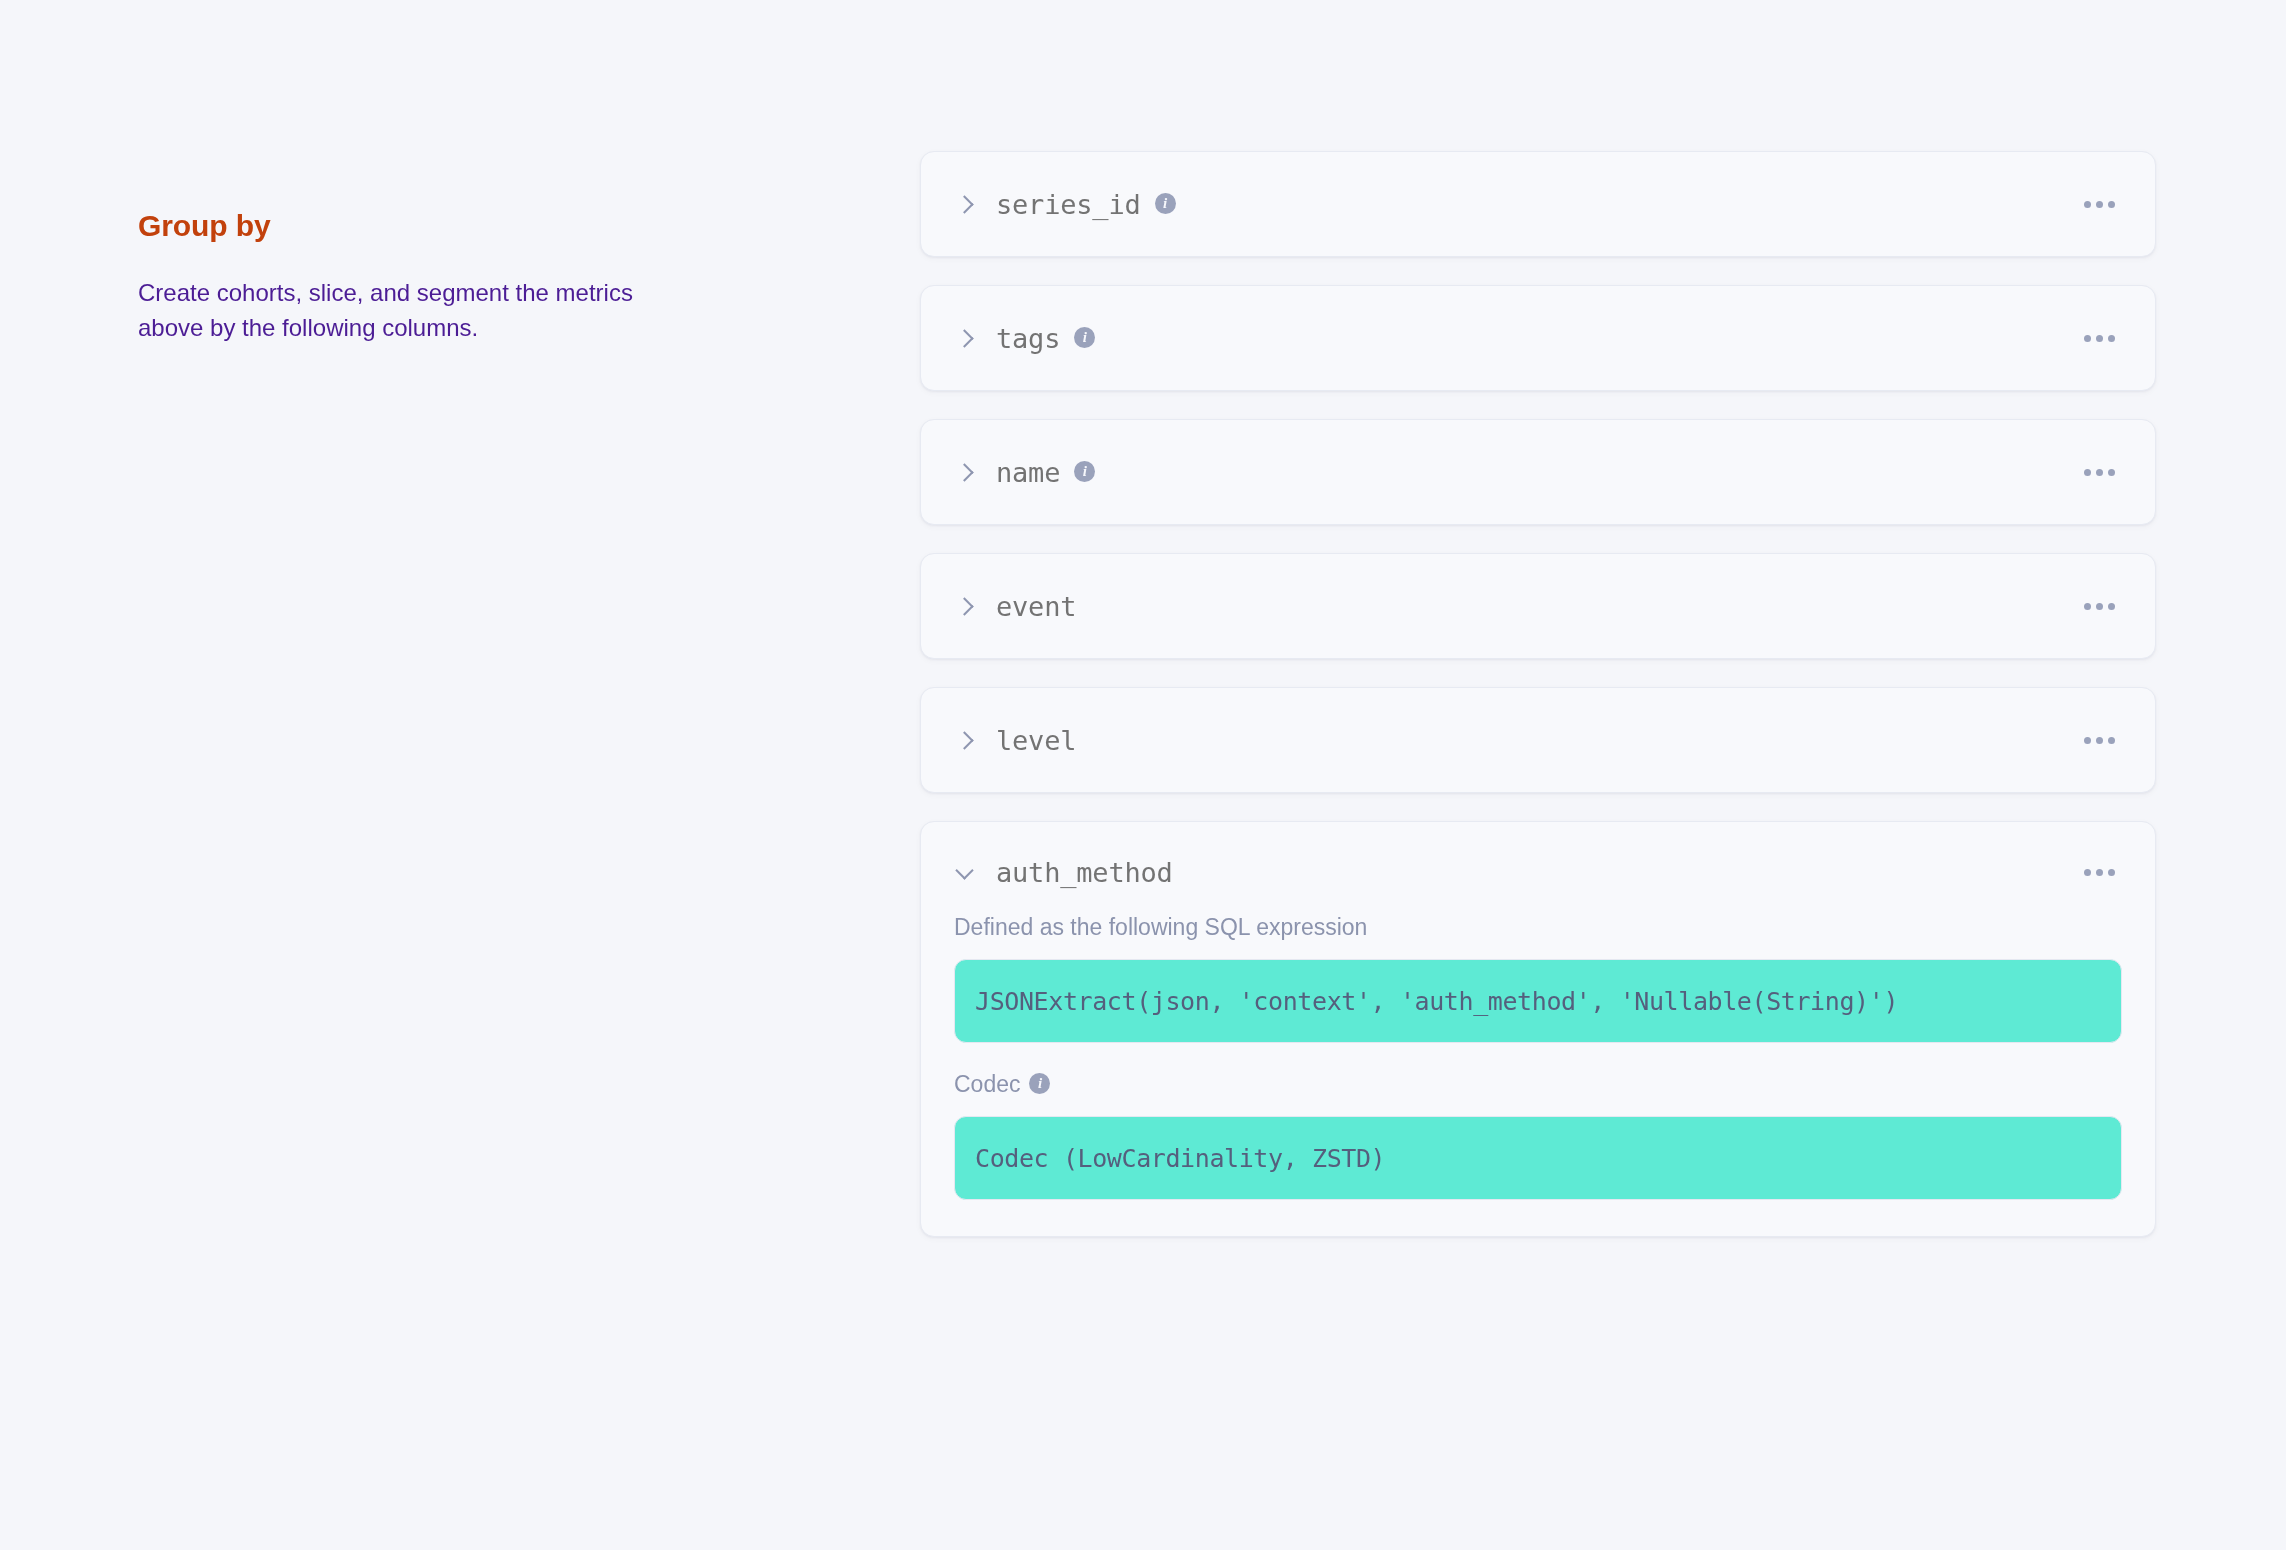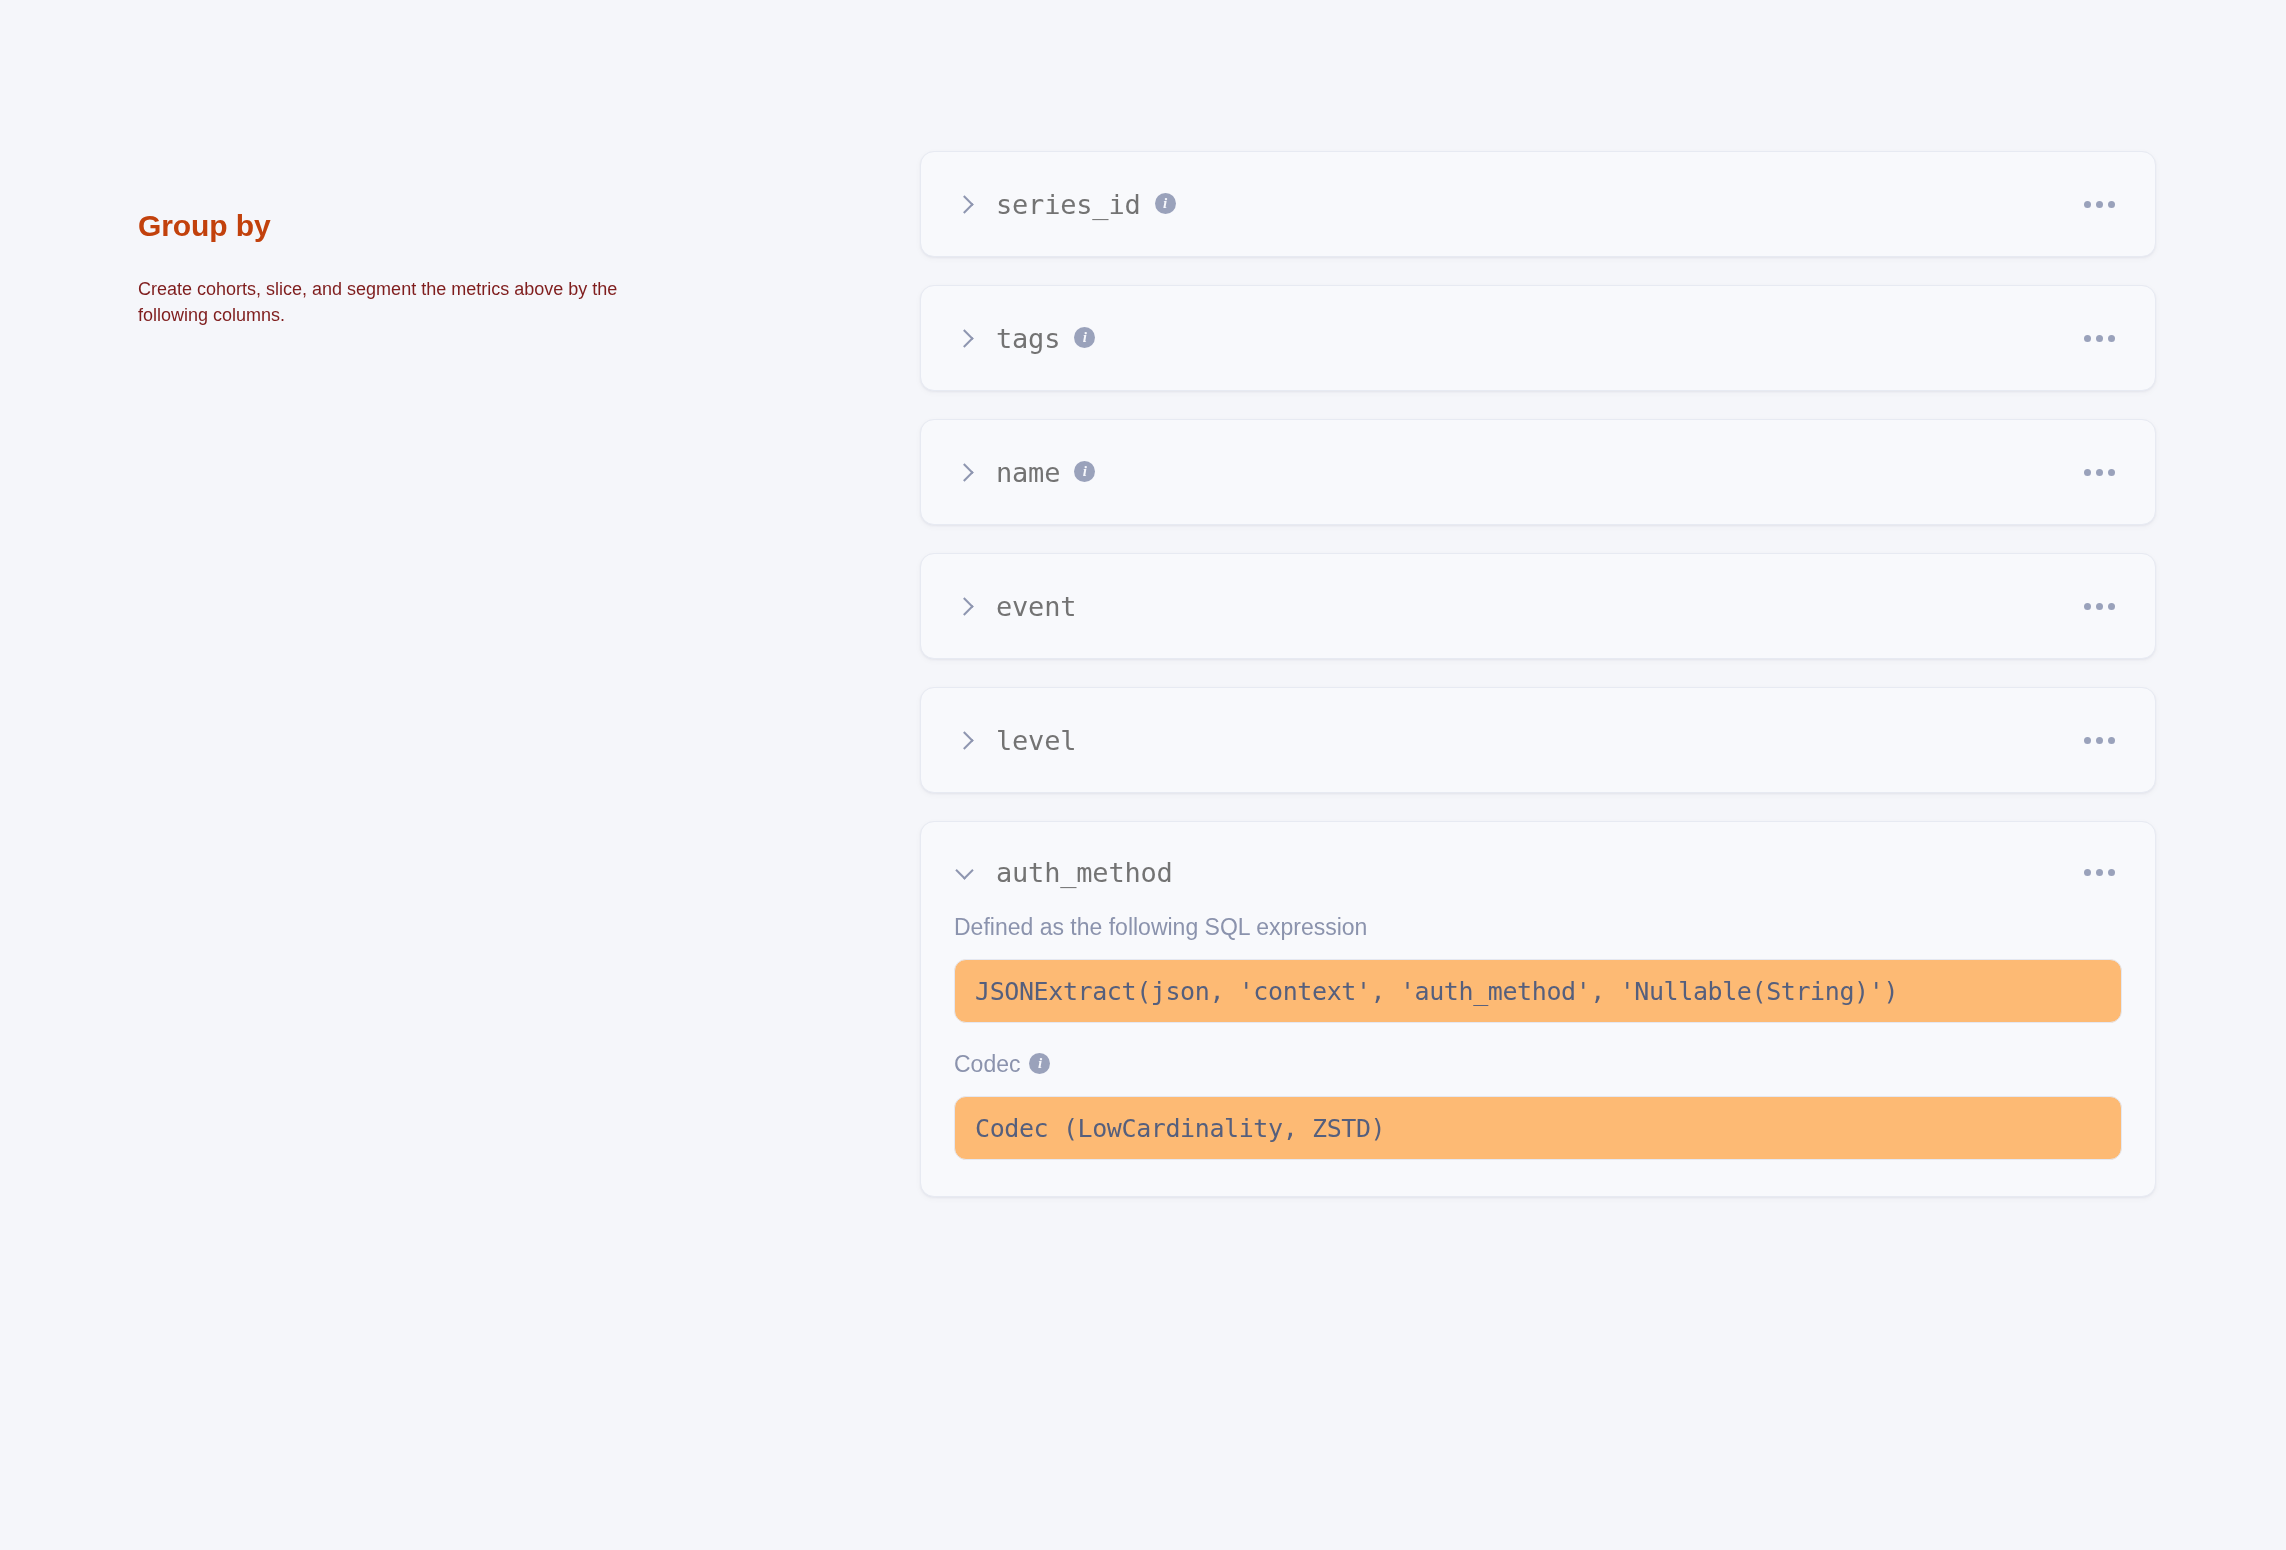--- a/index.html
+++ b/index.html
@@ -30,23 +30,23 @@
   .side-title {
     font-size: 30px;
     font-weight: 700;
     color: #c2410c;
     letter-spacing: -0.1px;
     line-height: 1.2;
   }
 
   .side-desc {
     margin-top: 32px;
-    font-size: 18px;
+    font-size: 24px;
     line-height: 1.45;
-    color: #7f1d1d;
+    color: #4c1d95;
     max-width: 540px;
   }
 
   
   .fields-col {
     position: absolute;
     left: 920px;
     top: 151px;
     width: 1236px;
   }
@@ -155,24 +155,24 @@
   .sub-label {
     font-size: 23px;
     color: #8b93ad;
     margin-bottom: 18px;
     display: flex;
     align-items: center;
   }
   .sub-label .info-icon { margin-left: 9px; }
 
   .value-box {
-    background: #fdba74;
+    background: #5eead4;
     border: 1px solid #e5e8f1;
     border-radius: 12px;
-    height: 64px;
+    height: 84px;
     display: flex;
     align-items: center;
     padding: 12px 20px;
     font-family: "DejaVu Sans Mono", "Liberation Mono", monospace;
     font-size: 25px;
     color: #555f7d;
     letter-spacing: -0.4px;
     white-space: nowrap;
     overflow: hidden;
     cursor: text;

